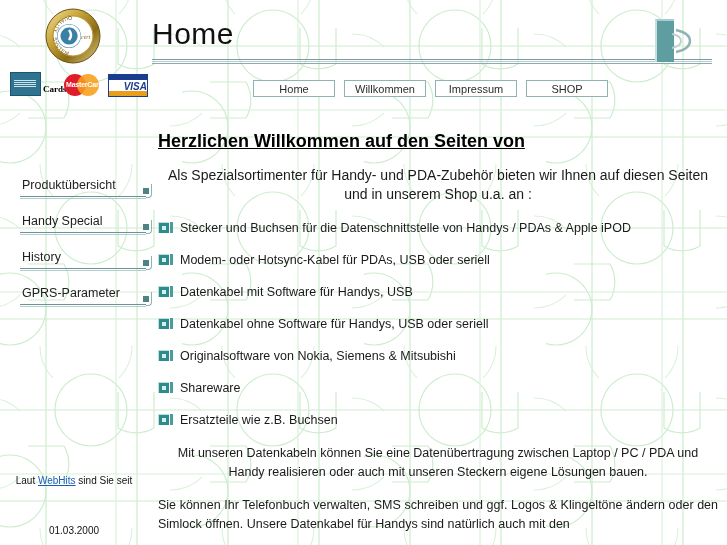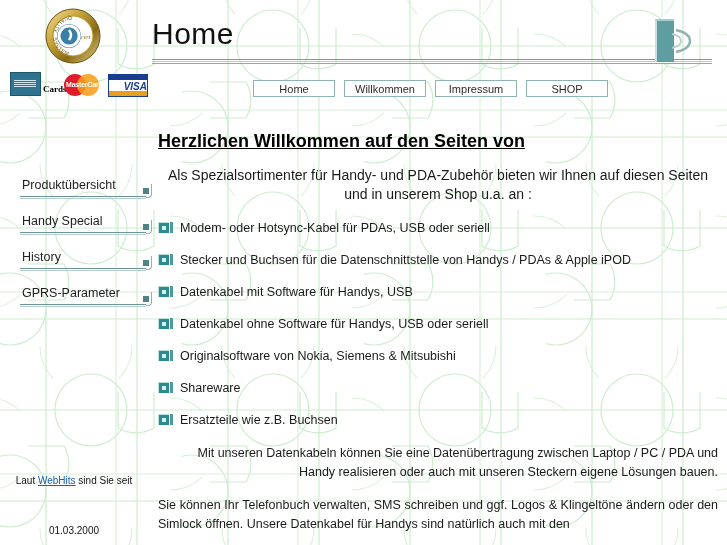--- a/index.html
+++ b/index.html
@@ -311,21 +311,21 @@
     width: 3px;
     height: 11px;
     background: #2e8b8b;
     opacity: .85;
   }
   p.body-text {
     margin: 8px 0 14px 0;
     font-size: 12.5px;
     line-height: 19px;
     color: #1a1a1a;
-    text-align: right;
+    text-align: center;
     font-family: "Liberation Sans", sans-serif;
   }
   p.body-justify {
     text-align: justify;
   }
 
   
   #webhits {
     position: absolute;
     left: 4px;
@@ -499,26 +499,26 @@
     <h1 class="welcome">
       <span>Herzlichen Willkommen auf den Seiten von</span><br>
     </h1>
 
     <p class="intro">Als Spezialsortimenter für Handy- und PDA-Zubehör bieten wir Ihnen auf diesen Seiten und in unserem Shop u.a. an :</p>
 
     <ul class="features">
       <li>
         <span class="bullet"></span>
         <span class="bullet-tail"></span>
+        <span>Stecker und Buchsen für die Datenschnittstelle von Handys / PDAs &amp; Apple iPOD</span>
+      </li>
+      <li>
+        <span class="bullet"></span>
+        <span class="bullet-tail"></span>
         <span>Modem- oder Hotsync-Kabel für PDAs, USB oder seriell</span>
-      </li>
-      <li>
-        <span class="bullet"></span>
-        <span class="bullet-tail"></span>
-        <span>Stecker und Buchsen für die Datenschnittstelle von Handys / PDAs &amp; Apple iPOD</span>
       </li>
       <li>
         <span class="bullet"></span>
         <span class="bullet-tail"></span>
         <span>Datenkabel mit Software für Handys, USB</span>
       </li>
       <li>
         <span class="bullet"></span>
         <span class="bullet-tail"></span>
         <span>Datenkabel ohne Software für Handys, USB oder seriell</span>

